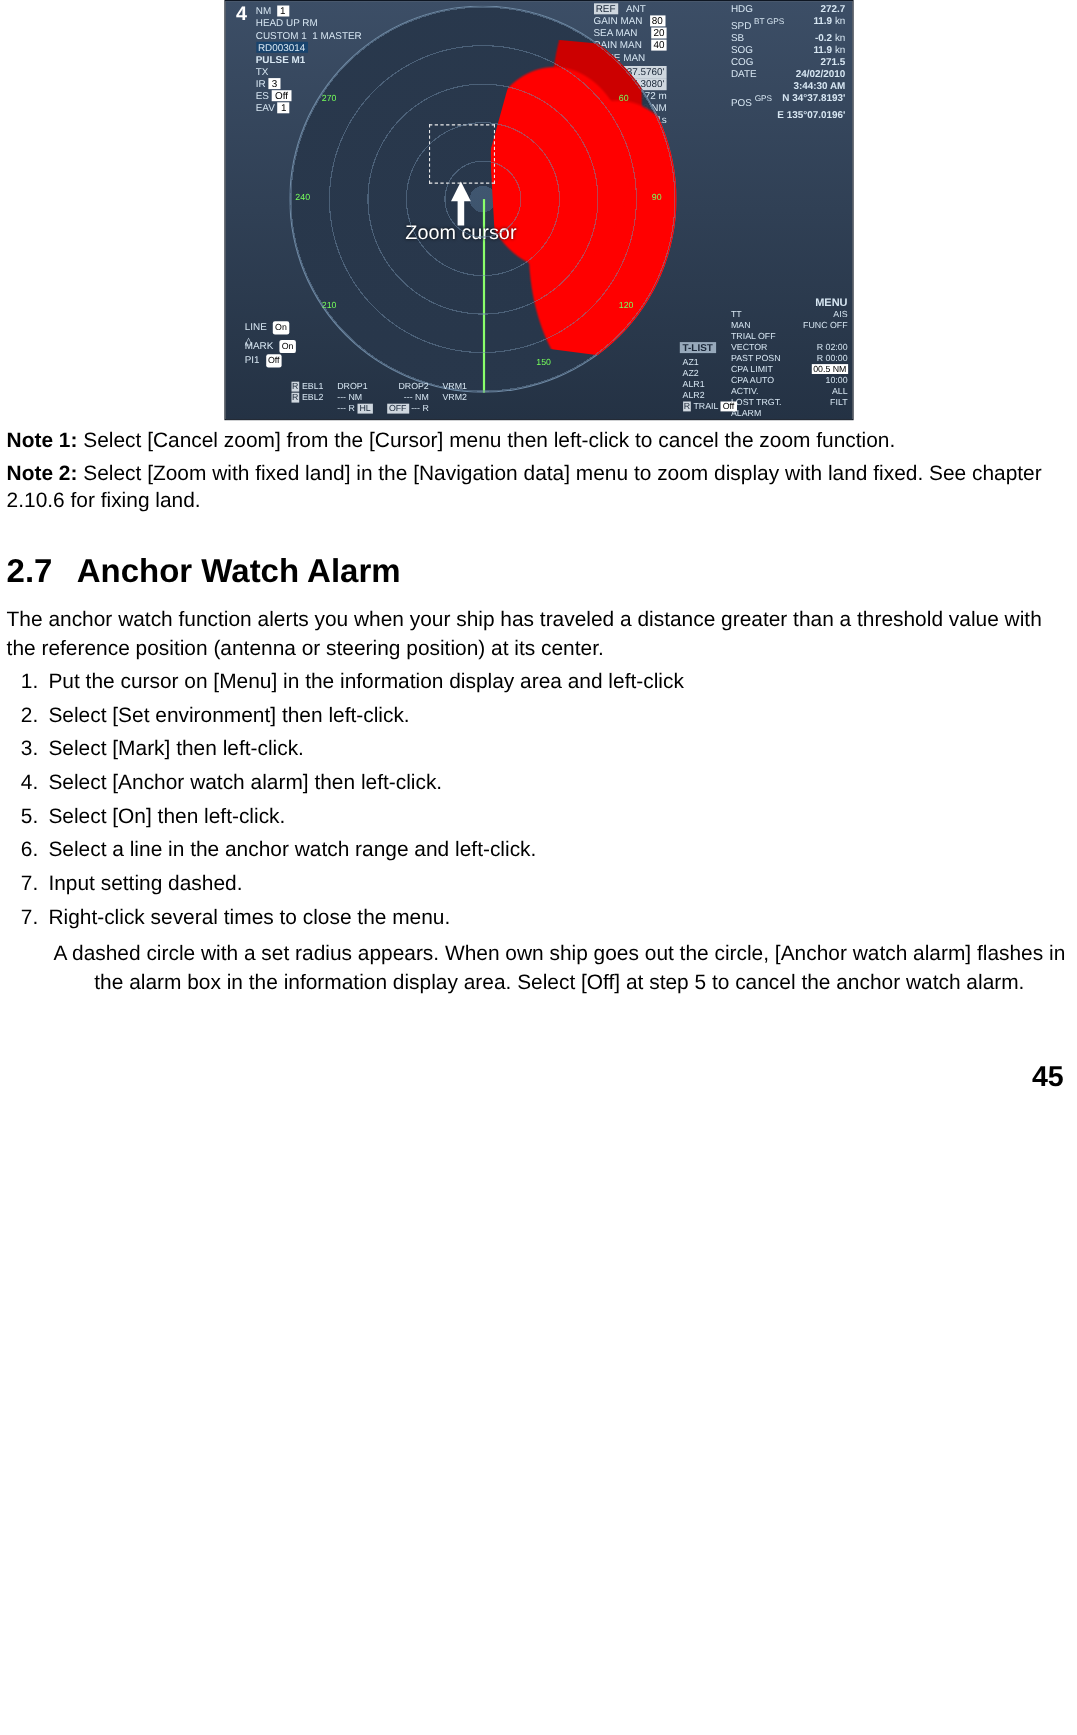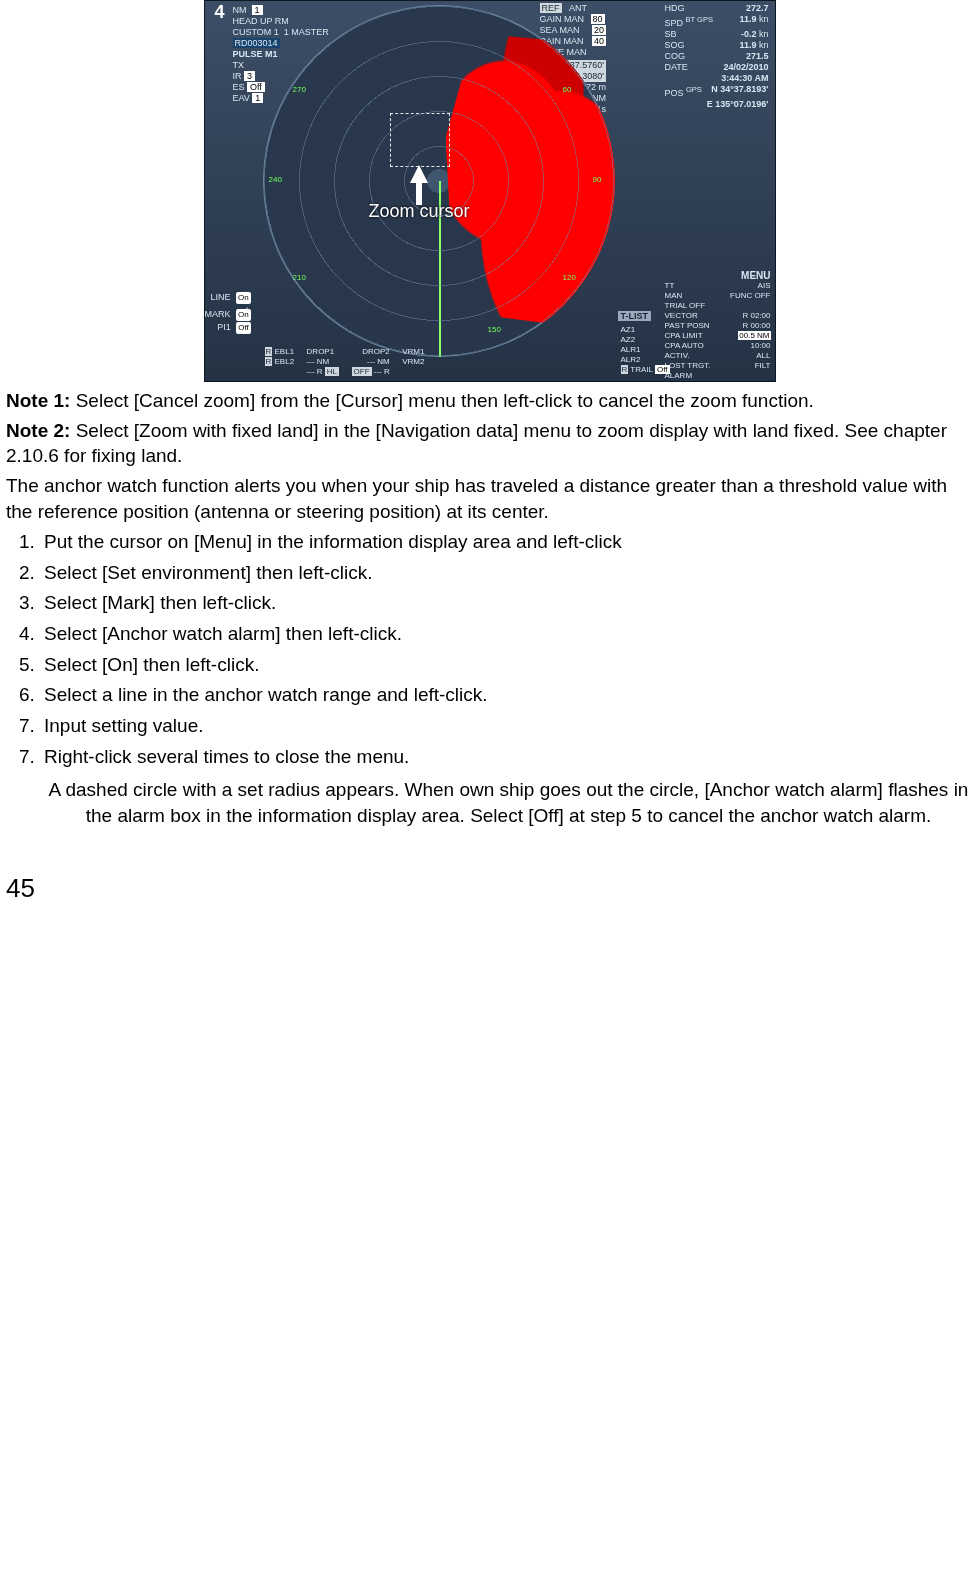--- a/index.html
+++ b/index.html
@@ -128,21 +128,21 @@
   .zoom-panel .blob{position:absolute;border-radius:50%;background:#c23b3b;filter:blur(1px);}
 
   .bottom-panels{
     position:absolute; left:460px; right:4px; bottom:4px; top:270px;
     font-size:8px; line-height:10px;
   }
   .bottom-panels .menu{ text-align:right; font-weight:bold; font-size:10px; }
   .bottom-panels .grid{ display:flex; gap:8px; }
 
   .leftctrl{
-    position:absolute; left:0; top:290px; font-size:9px; line-height:12px;text-align:right;
+    position:absolute; left:18px; top:290px; font-size:9px; line-height:12px;
   }
   .leftctrl .toggle{display:inline-block;background:#fff;color:#000;border-radius:2px;padding:0 2px;margin-left:3px;font-size:8px;}
 
   .tlist-btn{
     position:absolute; left:413px; top:310px; background:#97a9bb; color:#1a2738;
     font-size:9px; font-weight:bold; padding:0 3px;
   }
   .mid-bottom{
     position:absolute; left:60px; bottom:4px; right:350px; font-size:8px; line-height:10px;
     display:flex; justify-content:space-between;
@@ -223,21 +223,21 @@
   ol.proc{
     margin:4px 0 0 0; padding:0 0 0 34px;
   }
   ol.proc li{
     margin:0; padding:1px 0 4px 4px; line-height:1.35;
   }
   .final-para{
     margin:4px 0 0 38px; line-height:1.35;text-align:center;
   }
   .pageno{
-    text-align:left; font-size:26px; font-weight:normal; margin-top:44px; padding-right:6px;
+    text-align:right; font-size:26px; font-weight:bold; margin-top:56px; padding-right:6px;
   }
 </style>
 </head>
 <body>
 
 <div class="page">
 
   <div class="radar-wrap">
 
     <div class="topleft">
@@ -417,30 +417,33 @@
         <span>VRM2</span>
       </div>
     </div>
   </div>
 
   <div class="notes">
     <p><b>Note 1:</b><span> Select [Cancel zoom] from the [Cursor] menu then left-click to cancel the zoom function.</span></p>
     <p><b>Note 2:</b><span> Select [Zoom with fixed land] in the [Navigation data] menu to zoom display with land fixed. See chapter 2.10.6 for fixing land.</span></p>
   </div>
 
+  <h2 class="section">
+    <span class="num">2.7</span><span>Anchor Watch Alarm</span>
+  </h2>
 
   <p>The anchor watch function alerts you when your ship has traveled a distance greater than a threshold value with the reference position (antenna or steering position) at its center.</p>
 
 
   <ol class="proc">
     <li>Put the cursor on [Menu] in the information display area and left-click</li>
     <li>Select [Set environment] then left-click.</li>
     <li>Select [Mark] then left-click.</li>
     <li>Select [Anchor watch alarm] then left-click.</li>
     <li>Select [On] then left-click.</li>
     <li>Select a line in the anchor watch range and left-click.</li>
-    <li>Input setting value.</li>
+    <li>Input setting dashed.</li>
     <li value="7"> Right-click several times to close the menu.</li>
   </ol>
   <p class="final-para">A dashed circle with a set radius appears. When own ship goes out the circle, [Anchor watch alarm] flashes in the alarm box in the information display area. Select [Off] at step 5 to cancel the anchor watch alarm.</p>
 
   <div class="pageno">45</div>
 </div>
 
 </body></html>

